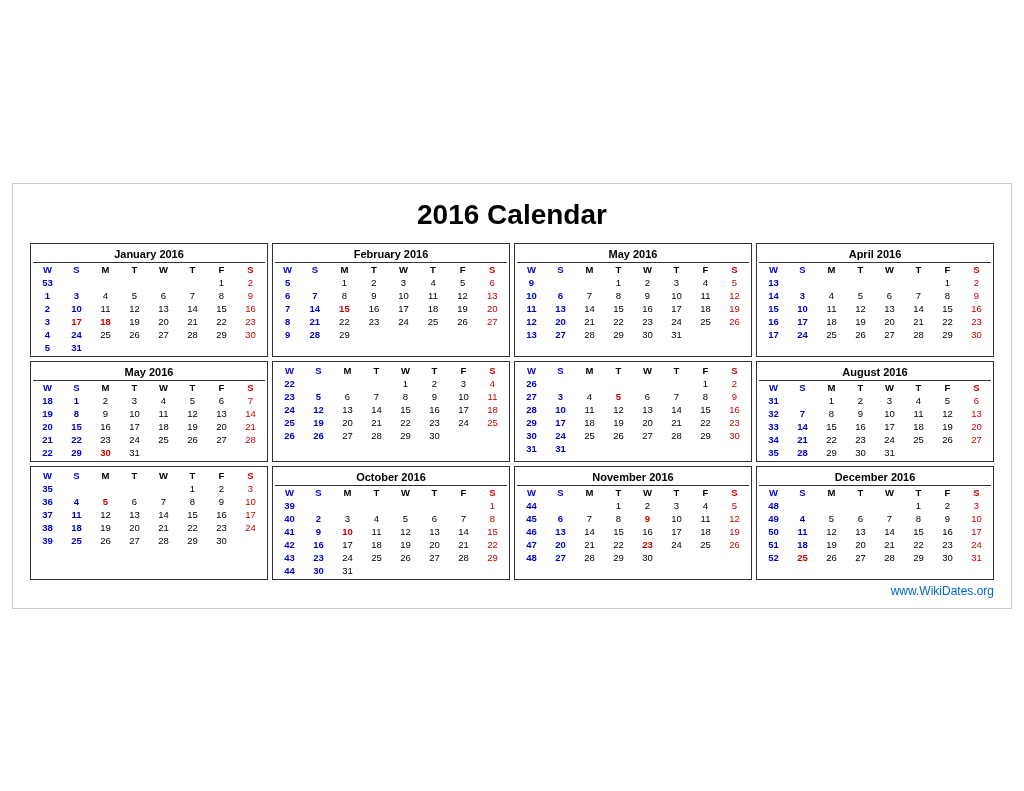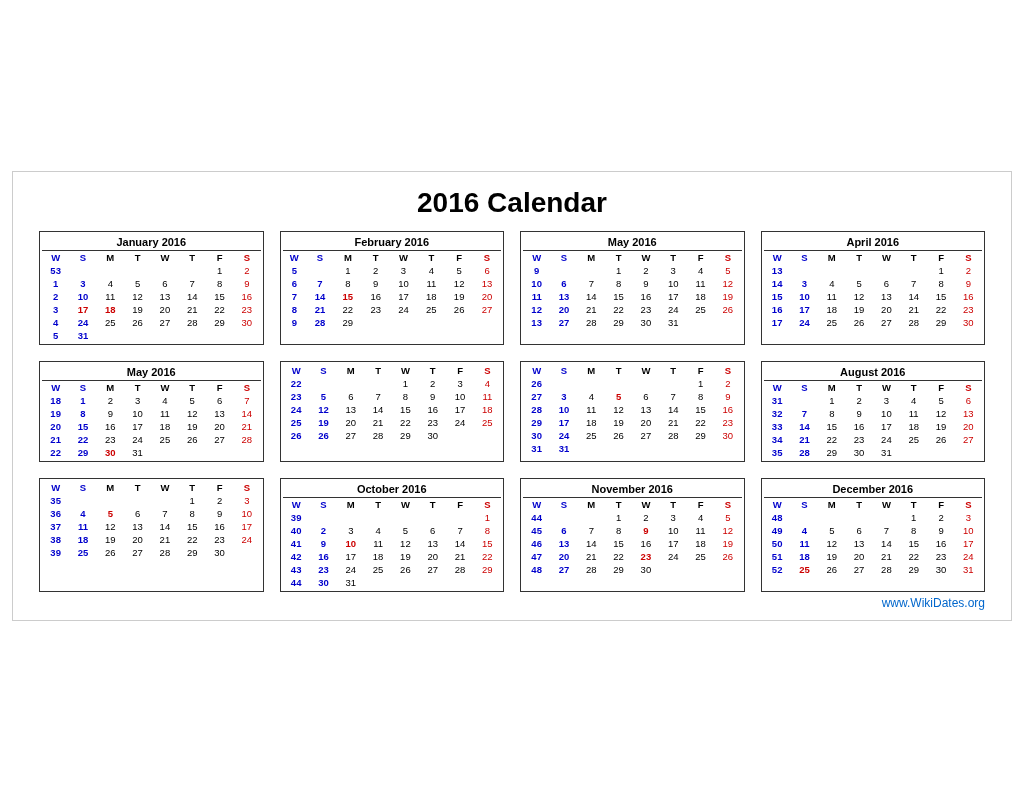--- a/index.html
+++ b/index.html
@@ -9,32 +9,32 @@
       display: flex;
       justify-content: center;
       align-items: center;
       min-height: 100vh;
       padding: 10px;
     }
     .page {
       background: #fff;
       border: 1px solid #ccc;
       width: 1000px;
-      padding: 15px 26px 10px;
+      padding: 15px 17px 10px;
     }
     .page-title {
       text-align: center;
       font-size: 28px;
       font-weight: bold;
       margin-bottom: 12px;
     }
     .calendars-grid {
       display: grid;
       grid-template-columns: repeat(4, 1fr);
-      gap: 16px;
+      gap: 4px;
     }
     .month-block {
       border: 1px solid #333;
       padding: 2px;
     }
     .month-title {
       text-align: center;
       font-weight: bold;
       font-size: 11px;
       background: #fff;

